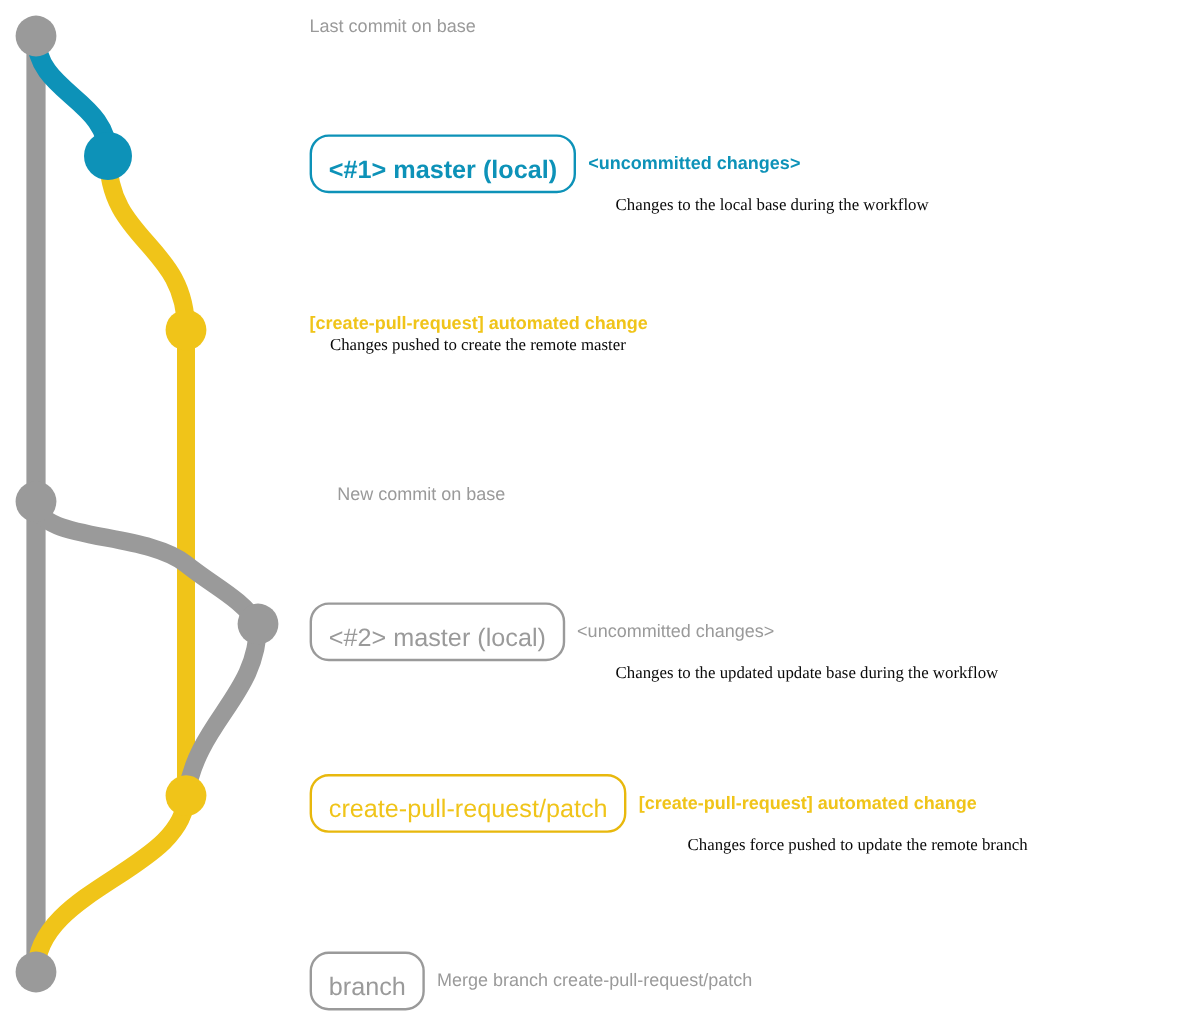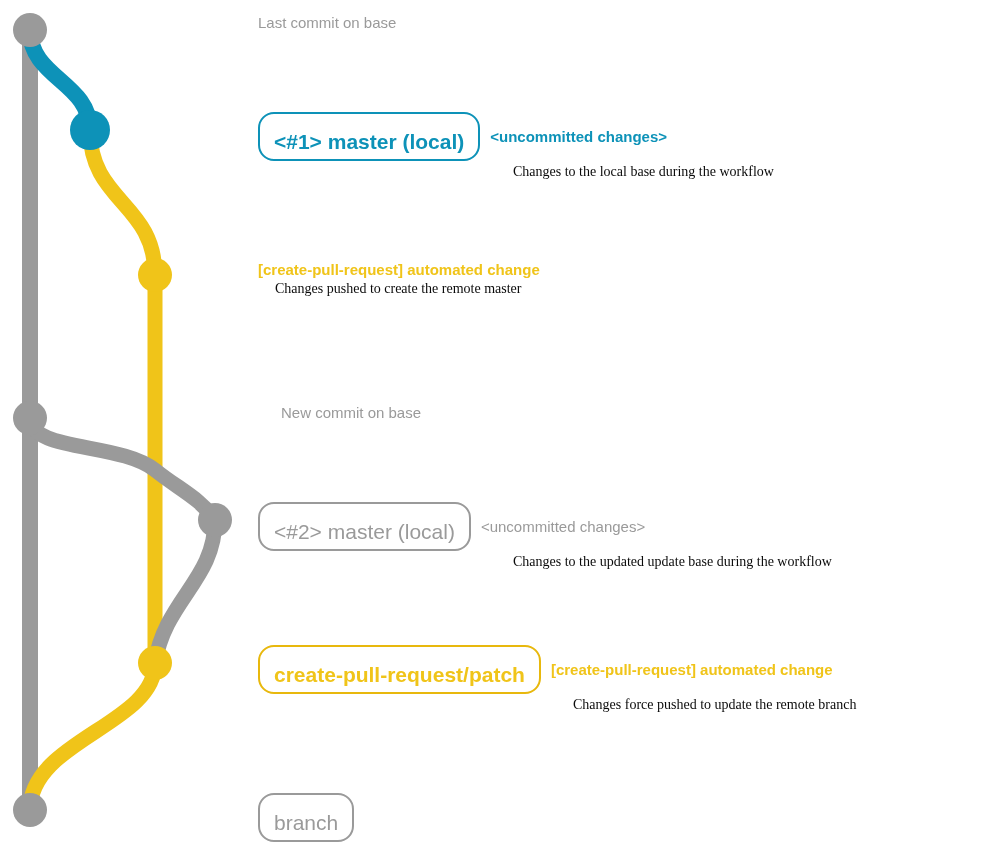--- a/index.html
+++ b/index.html
@@ -51,21 +51,21 @@
     box-sizing: border-box;
   }
   .badge.teal {
     border-color: #0d92b8;
     color: #0d92b8;
     font-weight: bold;
   }
   .badge.yellow {
     border-color: #e8b80d;
     color: #f0c419;
-    font-weight: bold;
+    font-weight: normal;
   }
   .subject {
     font-size: 15px;
     color: #9a9a9a;
     font-family: "Liberation Sans", sans-serif;
     margin-left: 10px;
   }
   .subject.teal {
     color: #0d92b8;
     font-weight: bold;
@@ -156,16 +156,17 @@
     <div class="row-line">
       <span class="badge yellow">create-pull-request/patch</span>
       <span class="subject yellow">[create-pull-request] automated change</span>
     </div>
     <div class="note" style="margin-left:315px;">Changes force pushed to update the remote branch</div>
   </div>
 
   <div class="commit-row" style="top:793px; left:258px;">
     <div class="row-line">
       <span class="badge base">branch</span>
+      <span class="subject base">Merge branch create-pull-request/patch</span>
     </div>
   </div>
 
 </div>
 
 </body></html>

